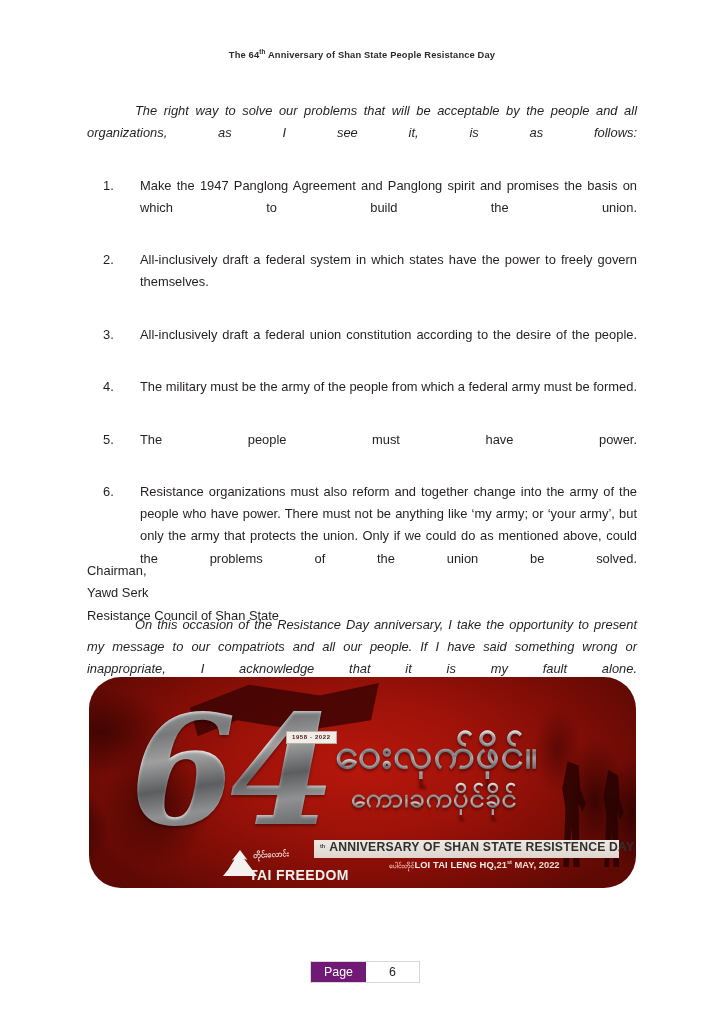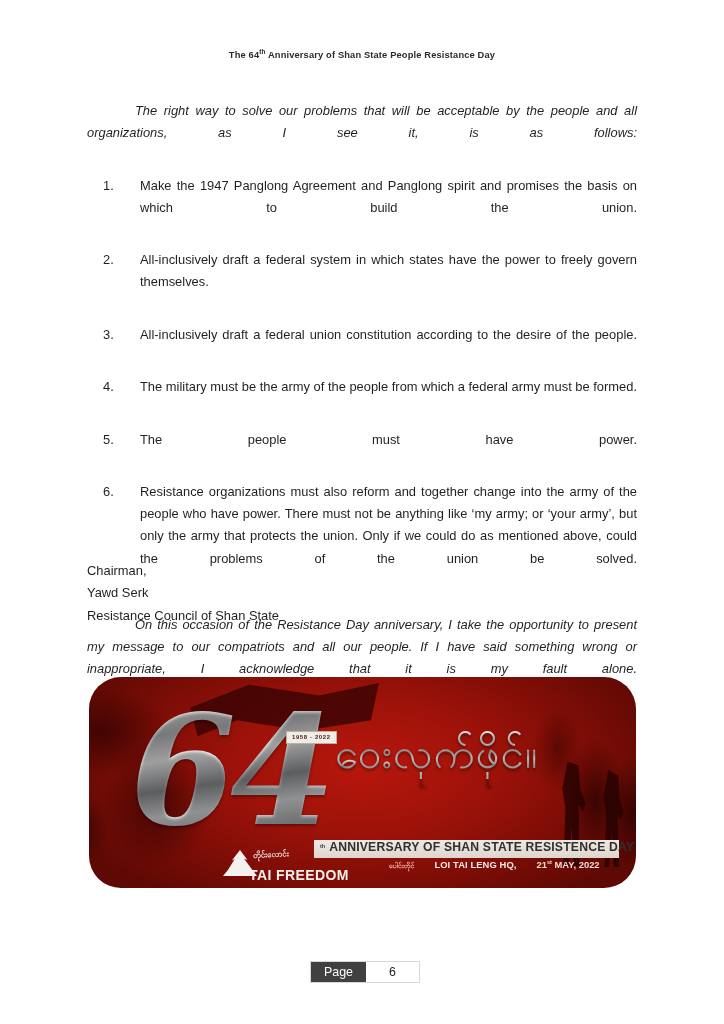--- a/index.html
+++ b/index.html
@@ -211,21 +211,21 @@
     font-weight: bold;
     line-height: 8px;
     white-space: nowrap;
   }
 
   
   .banner .shan-main,
   .banner .shan-sub {
     position: absolute;
     font-family: "DejaVu Sans", sans-serif;
-    font-weight: normal;
+    font-weight: bold;
     background: linear-gradient(180deg,
         #ffffff 0%, #dcdcde 22%, #9c9ea1 46%, #f1f1f2 58%, #a9abae 78%, #e6e6e8 100%);
     -webkit-background-clip: text;
     background-clip: text;
     color: transparent;
     text-shadow: 0 2px 3px rgba(0,0,0,0.45);
     white-space: nowrap;
   }
   .banner .shan-main {
     left: 246px;
@@ -270,21 +270,21 @@
     color: #2f2f2f;
     white-space: nowrap;
   }
   .banner .place-line {
     position: absolute;
     left: 300px;
     top: 182px;
     width: 232px;
     display: flex;
     align-items: baseline;
-    gap: 20px;
+    gap: 0;
     white-space: nowrap;
   }
   .banner .place-line .shan-small {
     font-family: "DejaVu Sans", sans-serif;
     font-size: 7px;
     font-weight: bold;
     color: #f2b9ae;
   }
   .banner .place-line .hq {
     font-size: 9.4px;
@@ -344,21 +344,21 @@
     left: 310px;
     top: 961px;
     width: 110px;
     height: 22px;
     display: flex;
     border: 1px solid #d8d8d8;
     box-sizing: border-box;
   }
   .page-box .lbl {
     flex: 0 0 55px;
-    background: #404040;
+    background: #701a75;
     color: #ffffff;
     font-size: 12.4px;
     display: flex;
     align-items: center;
     justify-content: center;
   }
   .page-box .val {
     flex: 1;
     background: #ffffff;
     color: #231f20;
@@ -423,20 +423,21 @@
     <div class="silh-left"></div>
     <div class="silh-right"></div>
     <div class="flagshape"></div>
     <div class="soldier s1"></div>
     <div class="soldier s2"></div>
 
     <div class="num64">64</div>
     <div class="year-badge">1958 - 2022</div>
 
     <div class="shan-main">ဝေးလုက်ဖိုင်။</div>
+    <div class="shan-sub">ကော၊ခကပိုင်ခိုင်</div>
 
     <div class="eng-band">
       <span class="ord">th</span>
       <span class="eng-text">ANNIVERSARY OF SHAN STATE RESISTENCE DAY</span>
     </div>
 
     <div class="place-line">
       <span class="shan-small">ပေါင်းတိုင်</span>
       <span class="hq">LOI TAI LENG HQ,</span>
       <span class="date"><span>21</span><sup>st</sup><span> MAY, 2022</span></span>

